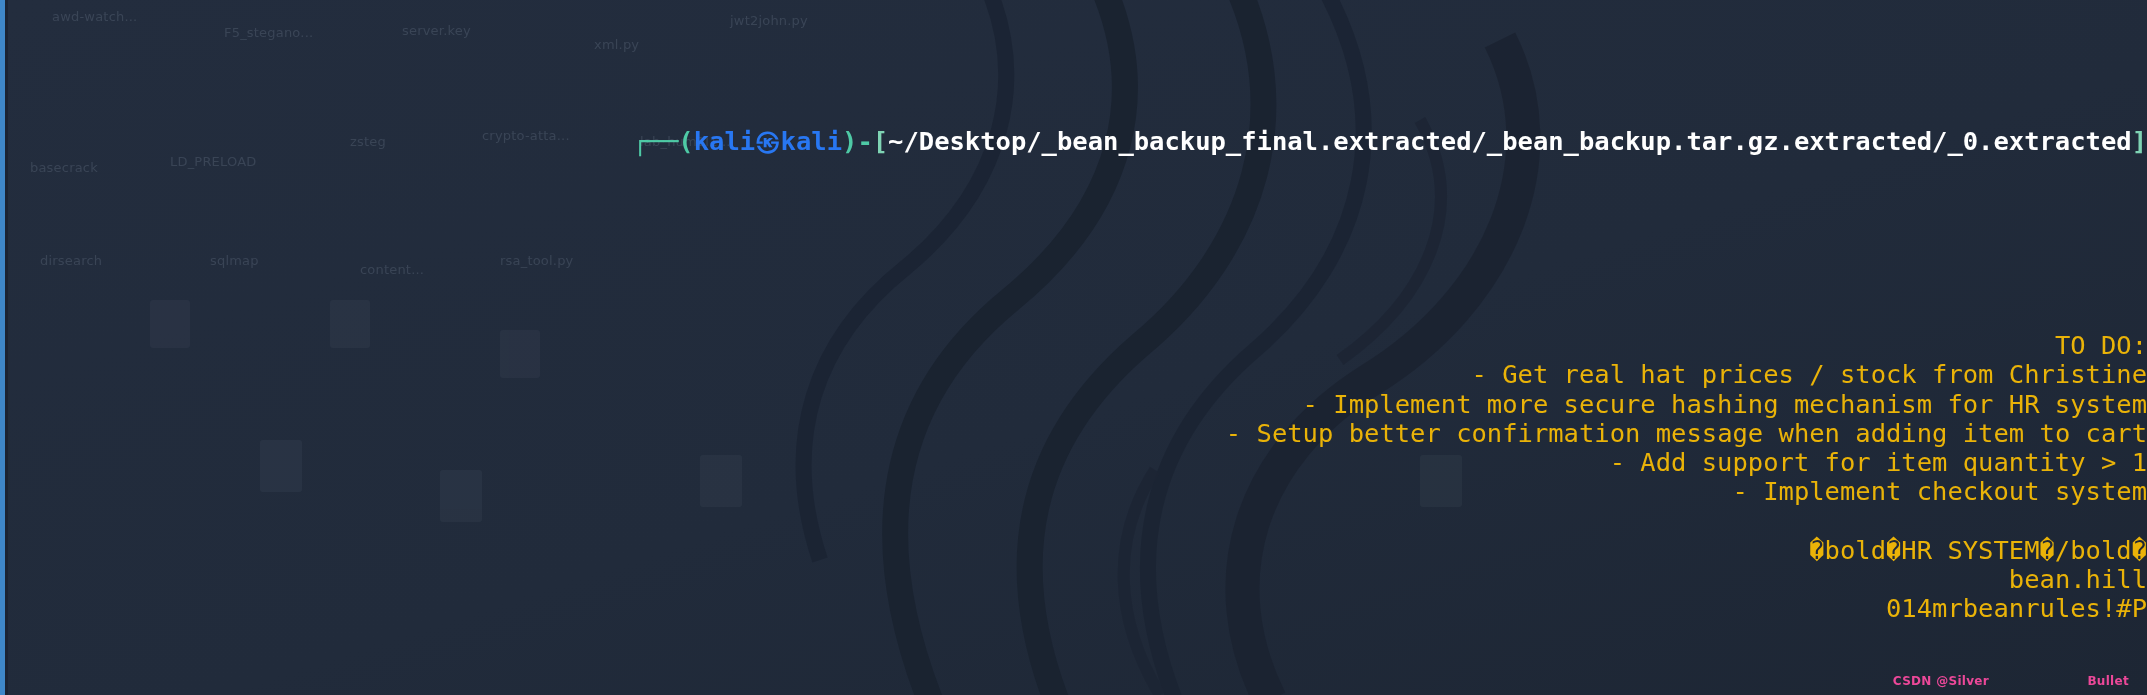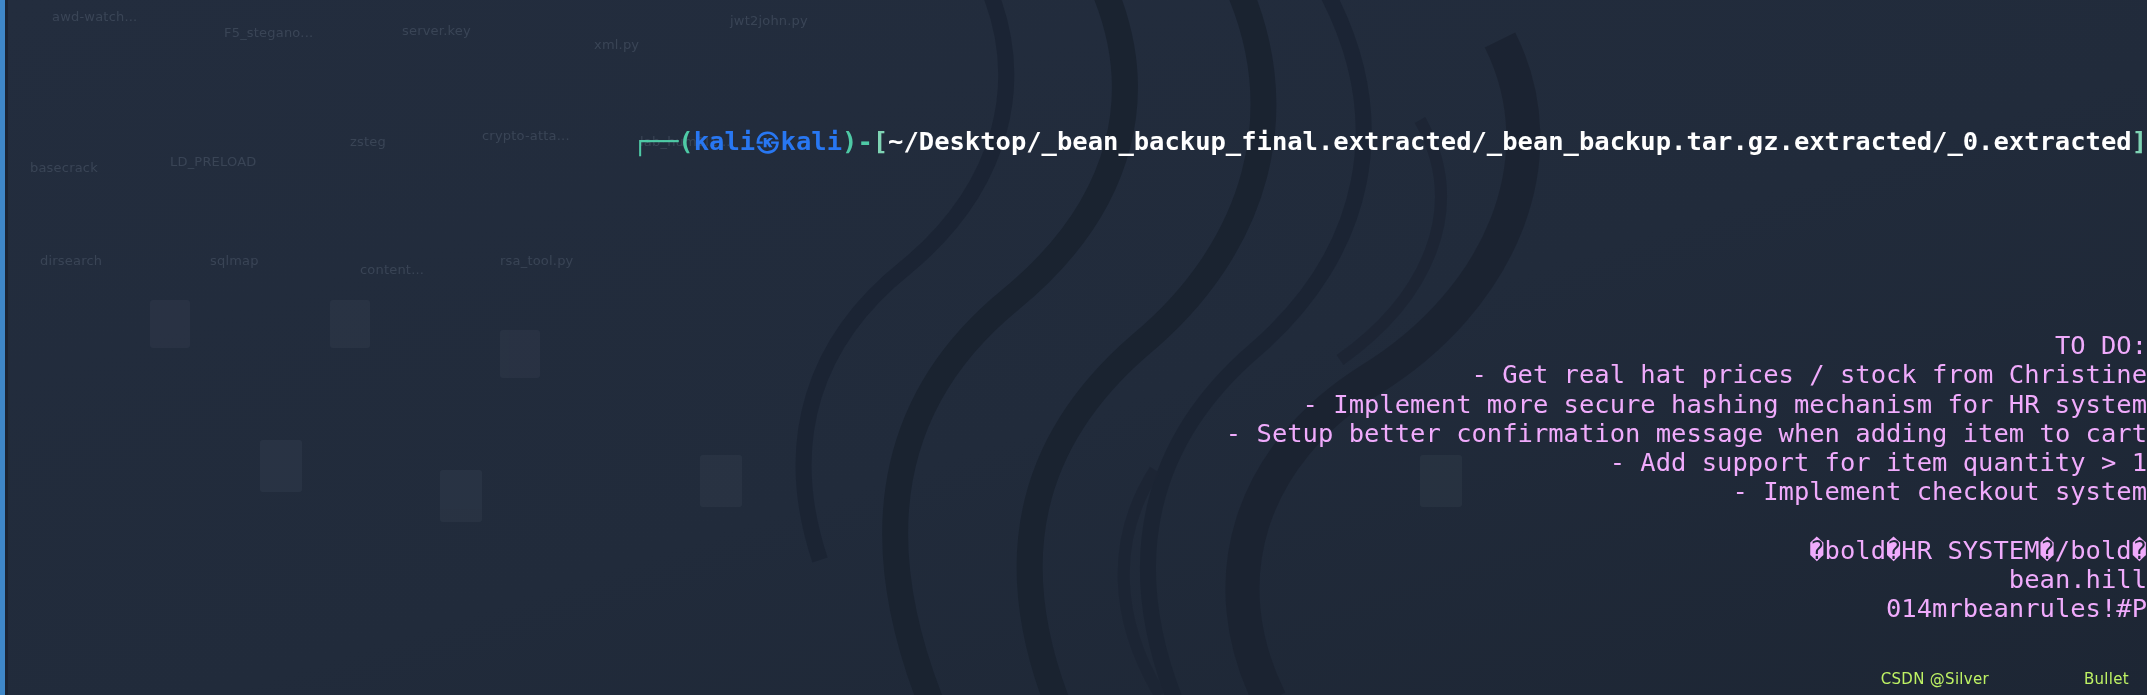--- a/index.html
+++ b/index.html
@@ -76,33 +76,34 @@
   .pr-paren   { color: #4ec9a5; font-weight: bold; }
   .pr-user    { color: #2877f2; font-weight: bold; }
   .pr-logo    { color: #2877f2; font-weight: bold; }
   .pr-dash    { color: #4ec9a5; font-weight: bold; }
   .pr-bracket { color: #7fd4b4; font-weight: bold; }
   .pr-path    { color: #ffffff; font-weight: bold; }
   .pr-dollar  { color: #2877f2; font-weight: bold; }
   .cmd-name   { color: #4ec9a5; }
   .cmd-arg    { color: #f2f2f2; text-decoration: underline; text-underline-offset: 3px; }
 
-  .out        { color: #f0abfc; }
+  .out        { color: #eab308; }
 
   .prompt-line-1 { position: relative; }
 
   
   .watermark {
     position: absolute;
     bottom: 7px;
-    color: #bef264;
+    color: #ec4899;
     font-family: "DejaVu Sans", "Liberation Sans", sans-serif;
-    font-size: 15px;
+    font-size: 12px;
     z-index: 6;
     letter-spacing: .3px;
+    font-weight: bold;
   }
   .watermark.csdn  { right: 158px; }
   .watermark.bullet{ right: 18px; text-align: center; }
 </style>
 </head>
 <body>
 
 <div id="terminal">
 
   <div class="wallpaper">

